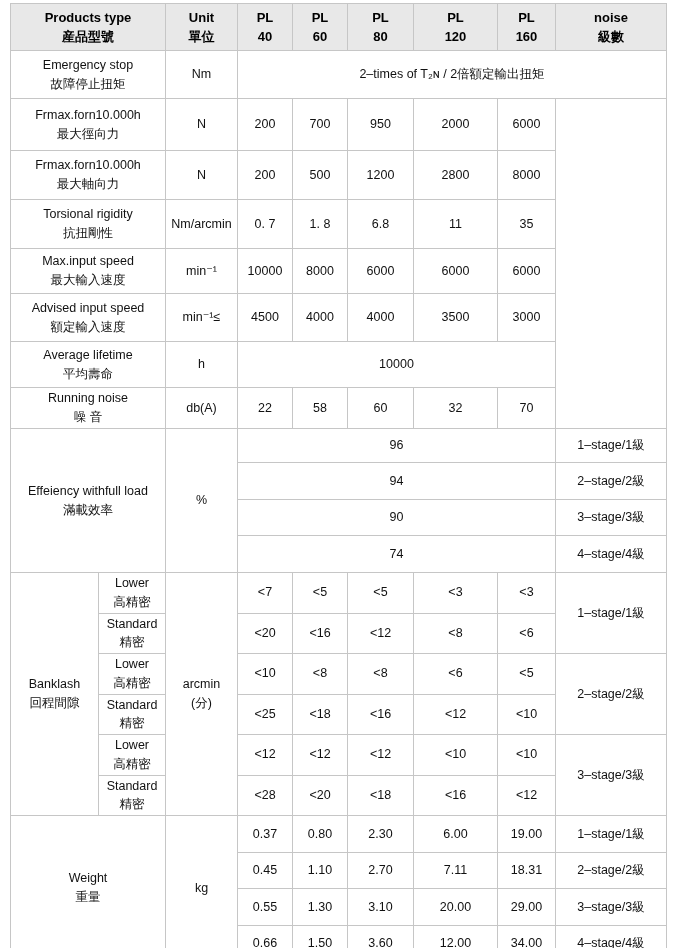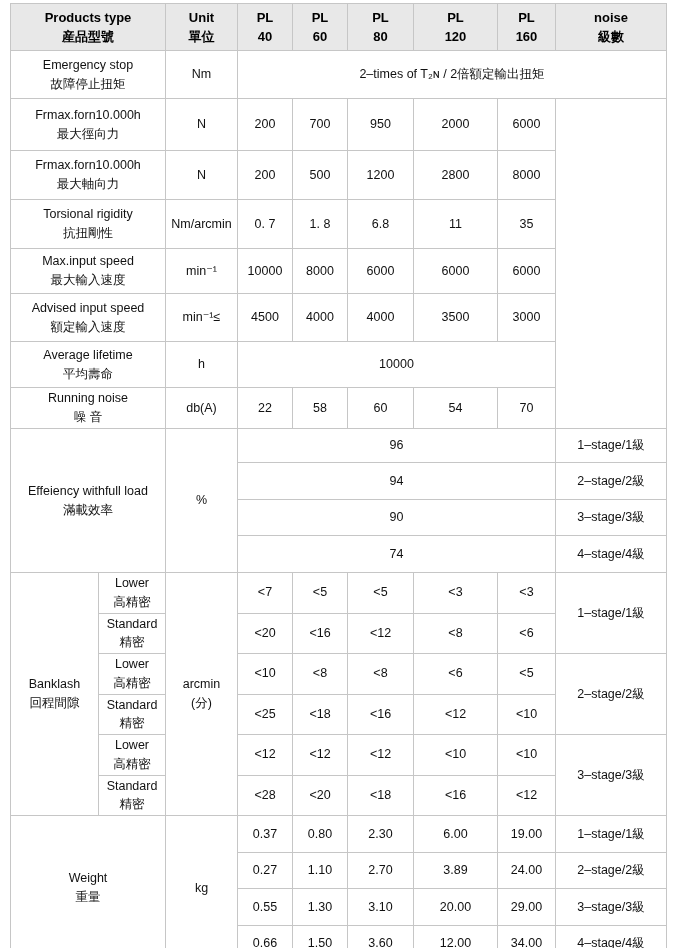--- a/index.html
+++ b/index.html
@@ -146,21 +146,21 @@
     <td colspan="5">10000</td>
   </tr>
 
   <tr style="height:41px">
     <td colspan="2">Running noise
 噪  音</td>
     <td>db(A)</td>
     <td>22</td>
     <td>58</td>
     <td>60</td>
-    <td>54</td>
+    <td>32</td>
     <td>70</td>
   </tr>
 
   <tr style="height:34px">
     <td colspan="2" rowspan="4">Effeiency withfull load
 滿載效率</td>
     <td rowspan="4">%</td>
     <td colspan="5">96</td>
     <td>1–stage/1級</td>
   </tr>
@@ -244,25 +244,25 @@
 重量</td>
     <td rowspan="4">kg</td>
     <td>0.37</td>
     <td>0.80</td>
     <td>2.30</td>
     <td>6.00</td>
     <td>19.00</td>
     <td>1–stage/1級</td>
   </tr>
   <tr style="height:36px">
-    <td>0.27</td>
+    <td>0.45</td>
     <td>1.10</td>
     <td>2.70</td>
-    <td>3.89</td>
-    <td>24.00</td>
+    <td>7.11</td>
+    <td>18.31</td>
     <td>2–stage/2級</td>
   </tr>
   <tr style="height:37px">
     <td>0.55</td>
     <td>1.30</td>
     <td>3.10</td>
     <td>20.00</td>
     <td>29.00</td>
     <td>3–stage/3級</td>
   </tr>

